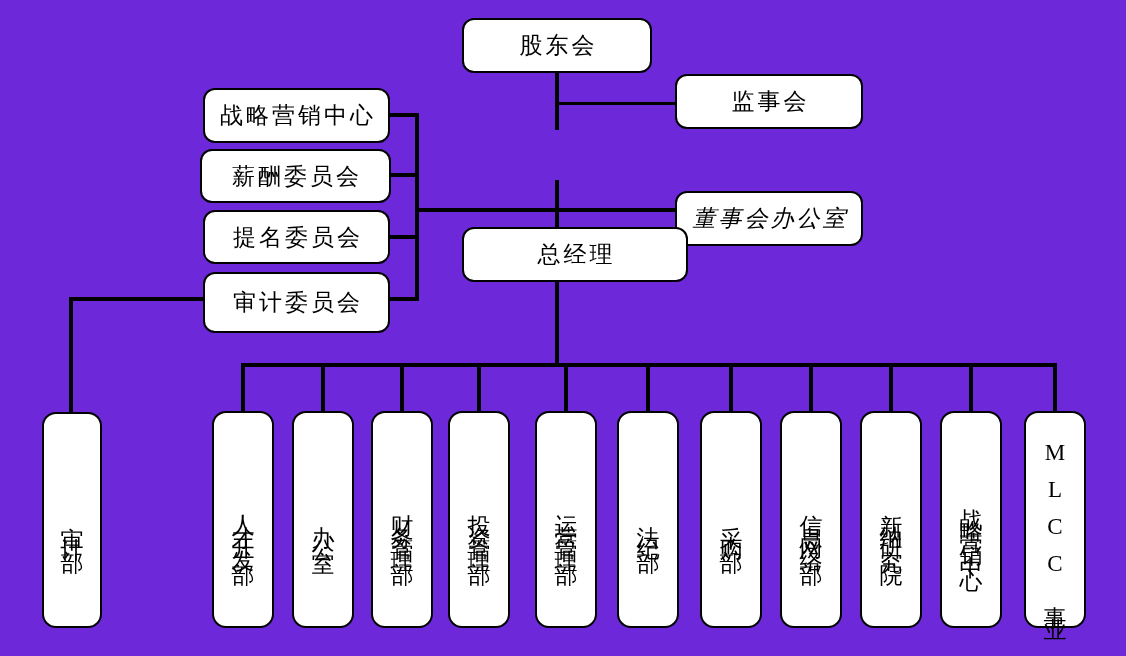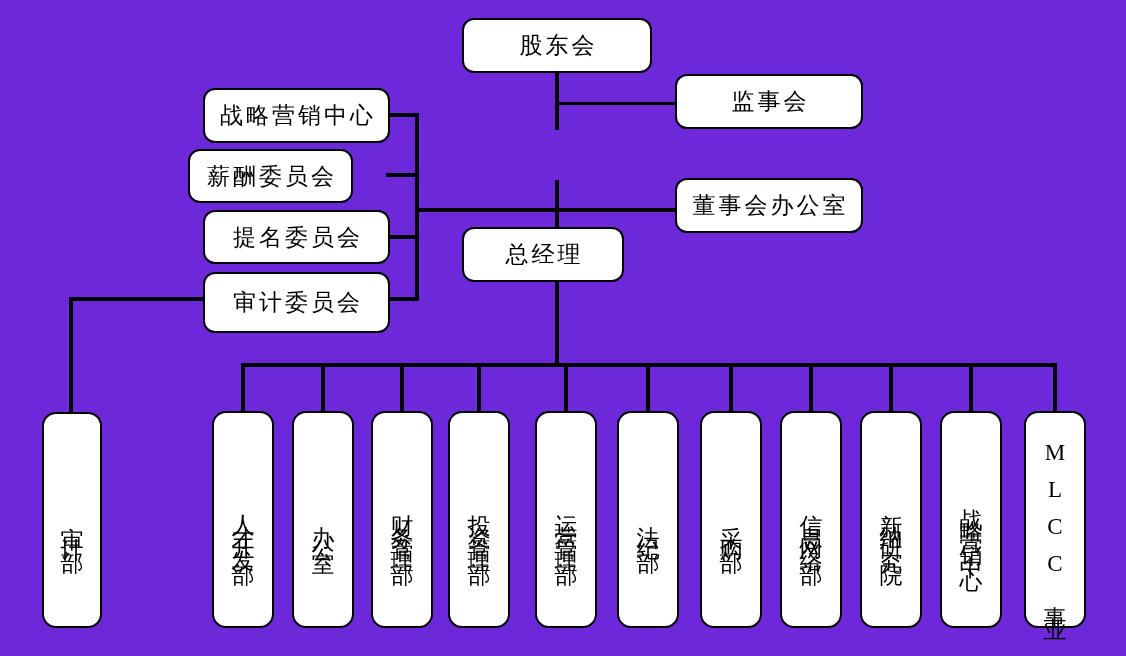--- a/index.html
+++ b/index.html
@@ -72,31 +72,31 @@
   <div class="line" style="left:1053px; top:363px; width:4px; height:50px;"></div>
   <div class="line" style="left:69px; top:297px; width:4px; height:118px;"></div>
   <div class="line" style="left:69px; top:297px; width:142px; height:4px;"></div>
 
   <div class="box h" style="left:462px; top:18px; width:190px; height:55px;">
     <span>股东会</span>
   </div>
   <div class="box h" style="left:675px; top:74px; width:188px; height:55px;">
     <span>监事会</span>
   </div>
-  <div class="box h" style="left:675px; top:178px; width:188px; height:55px;">
+  <div class="box h" style="left:675px; top:191px; width:188px; height:55px;font-style:italic;">
     <span>董事会办公室</span>
   </div>
-  <div class="box h" style="left:462px; top:227px; width:162px; height:55px;">
+  <div class="box h" style="left:462px; top:227px; width:226px; height:55px;">
     <span>总经理</span>
   </div>
 
   <div class="box h" style="left:203px; top:88px; width:187px; height:55px;">
     <span>战略营销中心</span>
   </div>
-  <div class="box h" style="left:188px; top:149px; width:165px; height:54px;">
+  <div class="box h" style="left:200px; top:149px; width:191px; height:54px;">
     <span>薪酬委员会</span>
   </div>
   <div class="box h" style="left:203px; top:210px; width:187px; height:54px;">
     <span>提名委员会</span>
   </div>
   <div class="box h" style="left:203px; top:272px; width:187px; height:61px;">
     <span>审计委员会</span>
   </div>
 
   <div class="box v" style="left:42px; top:412px; width:60px; height:216px;">

